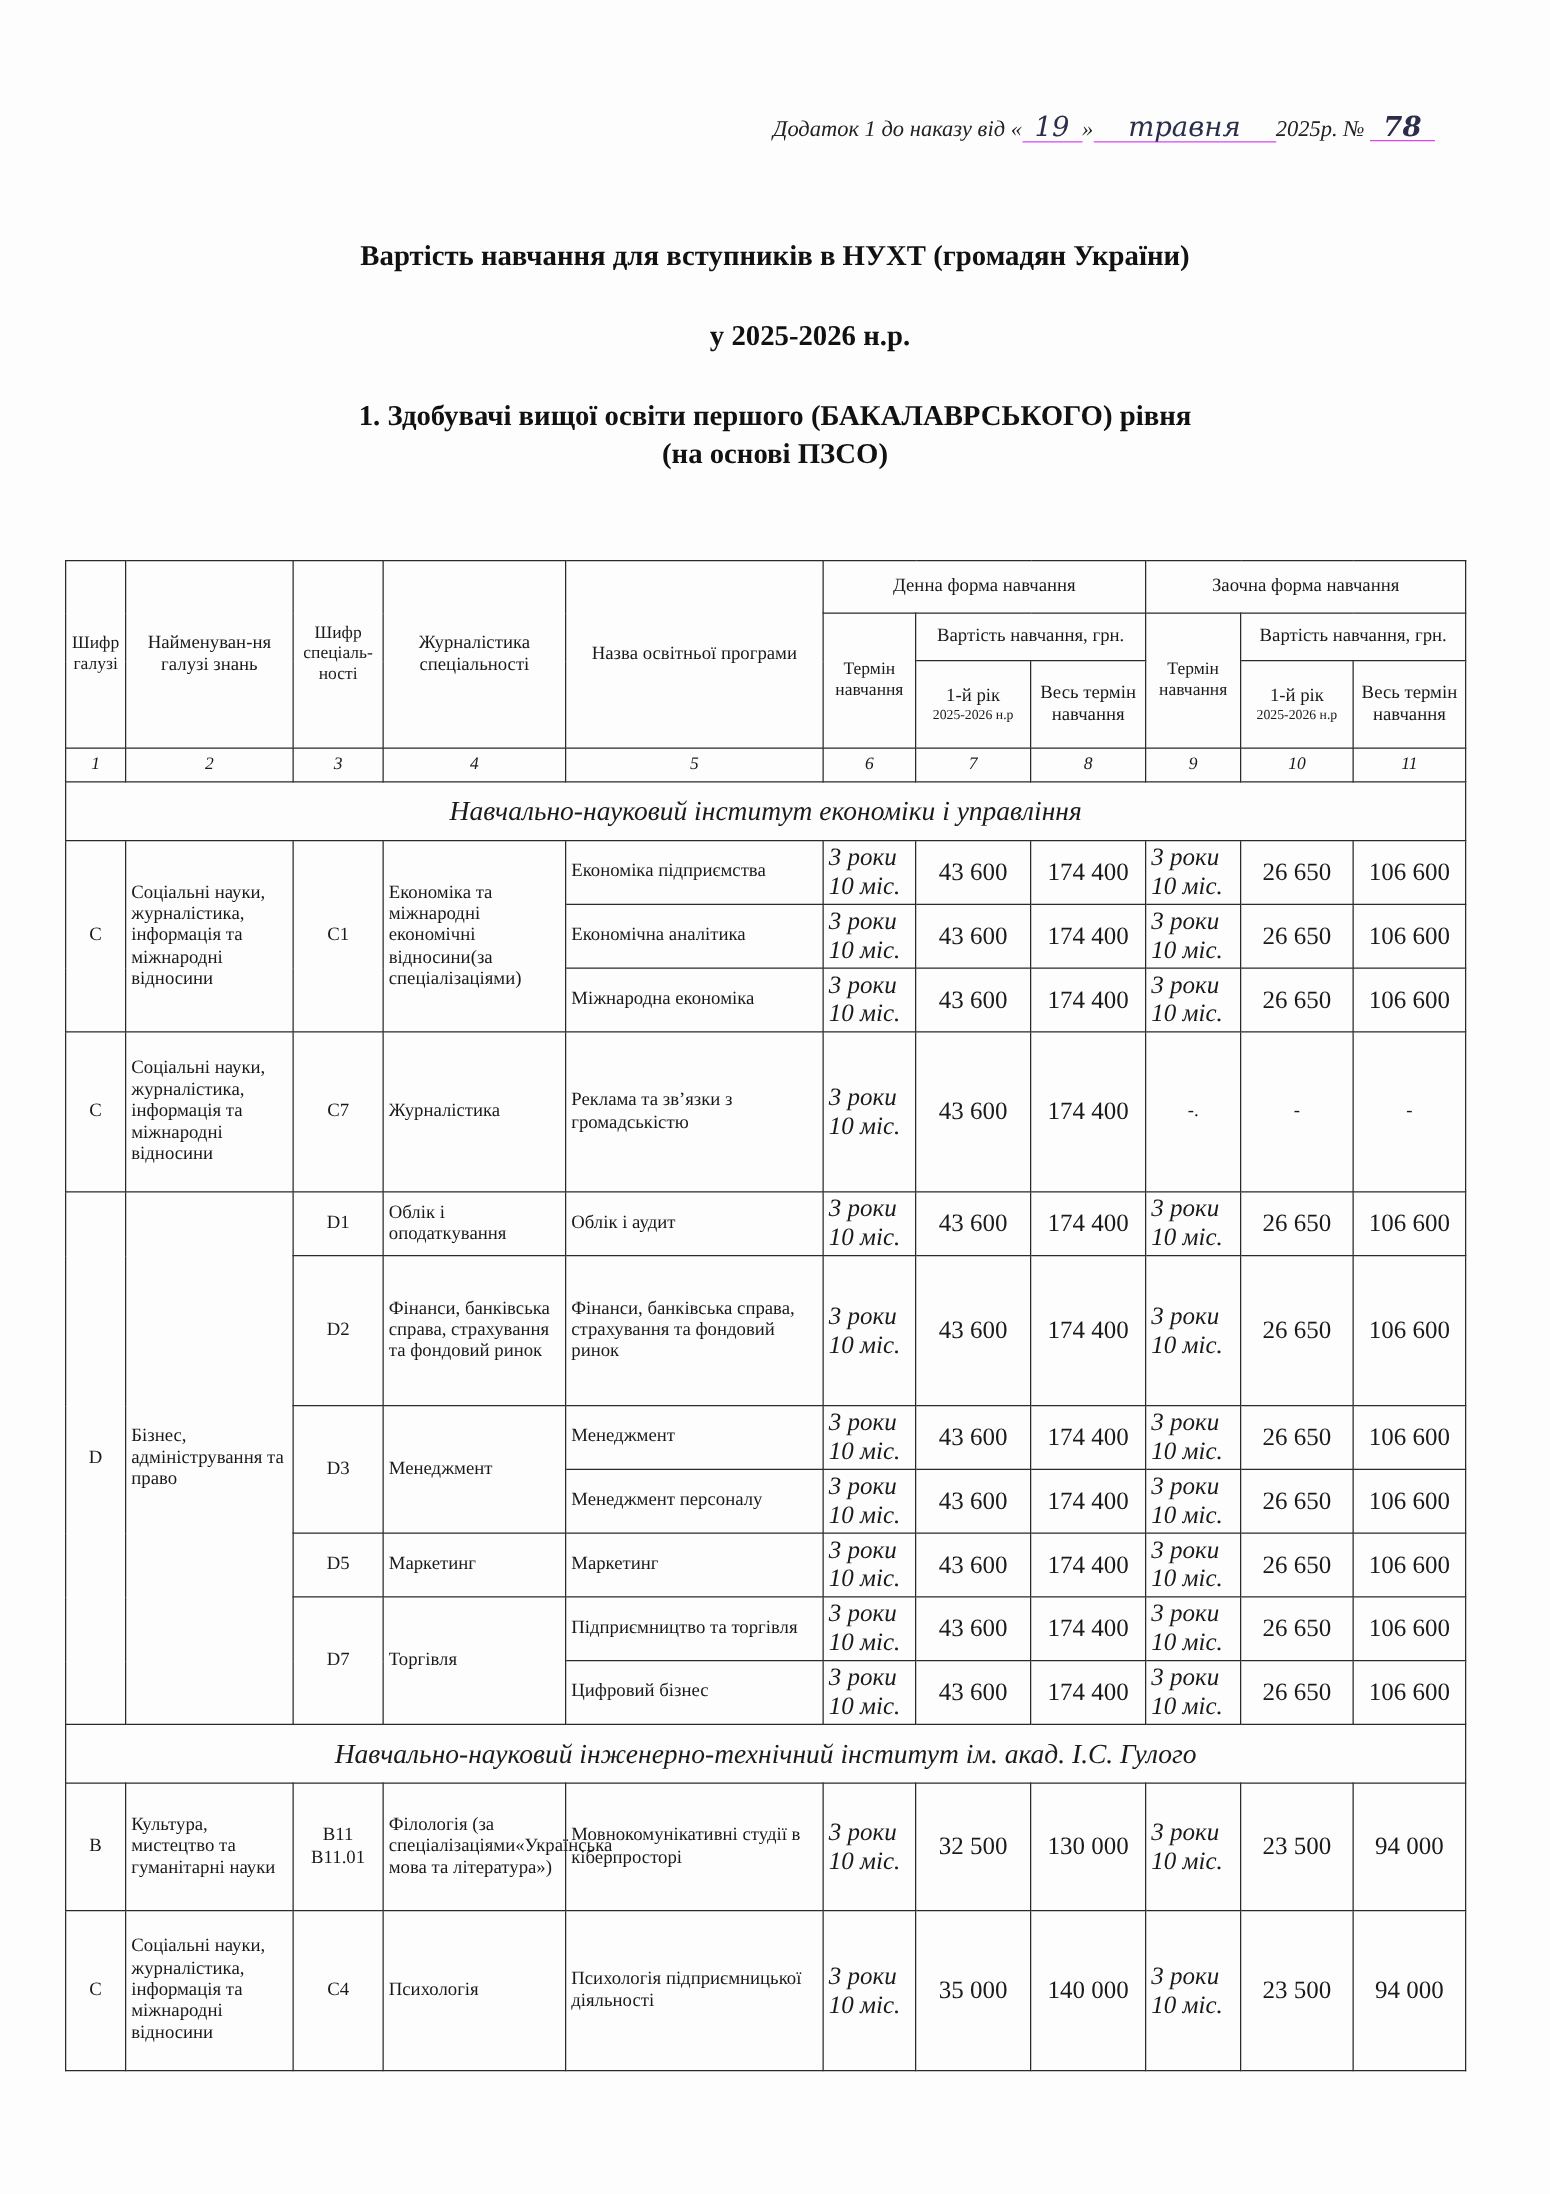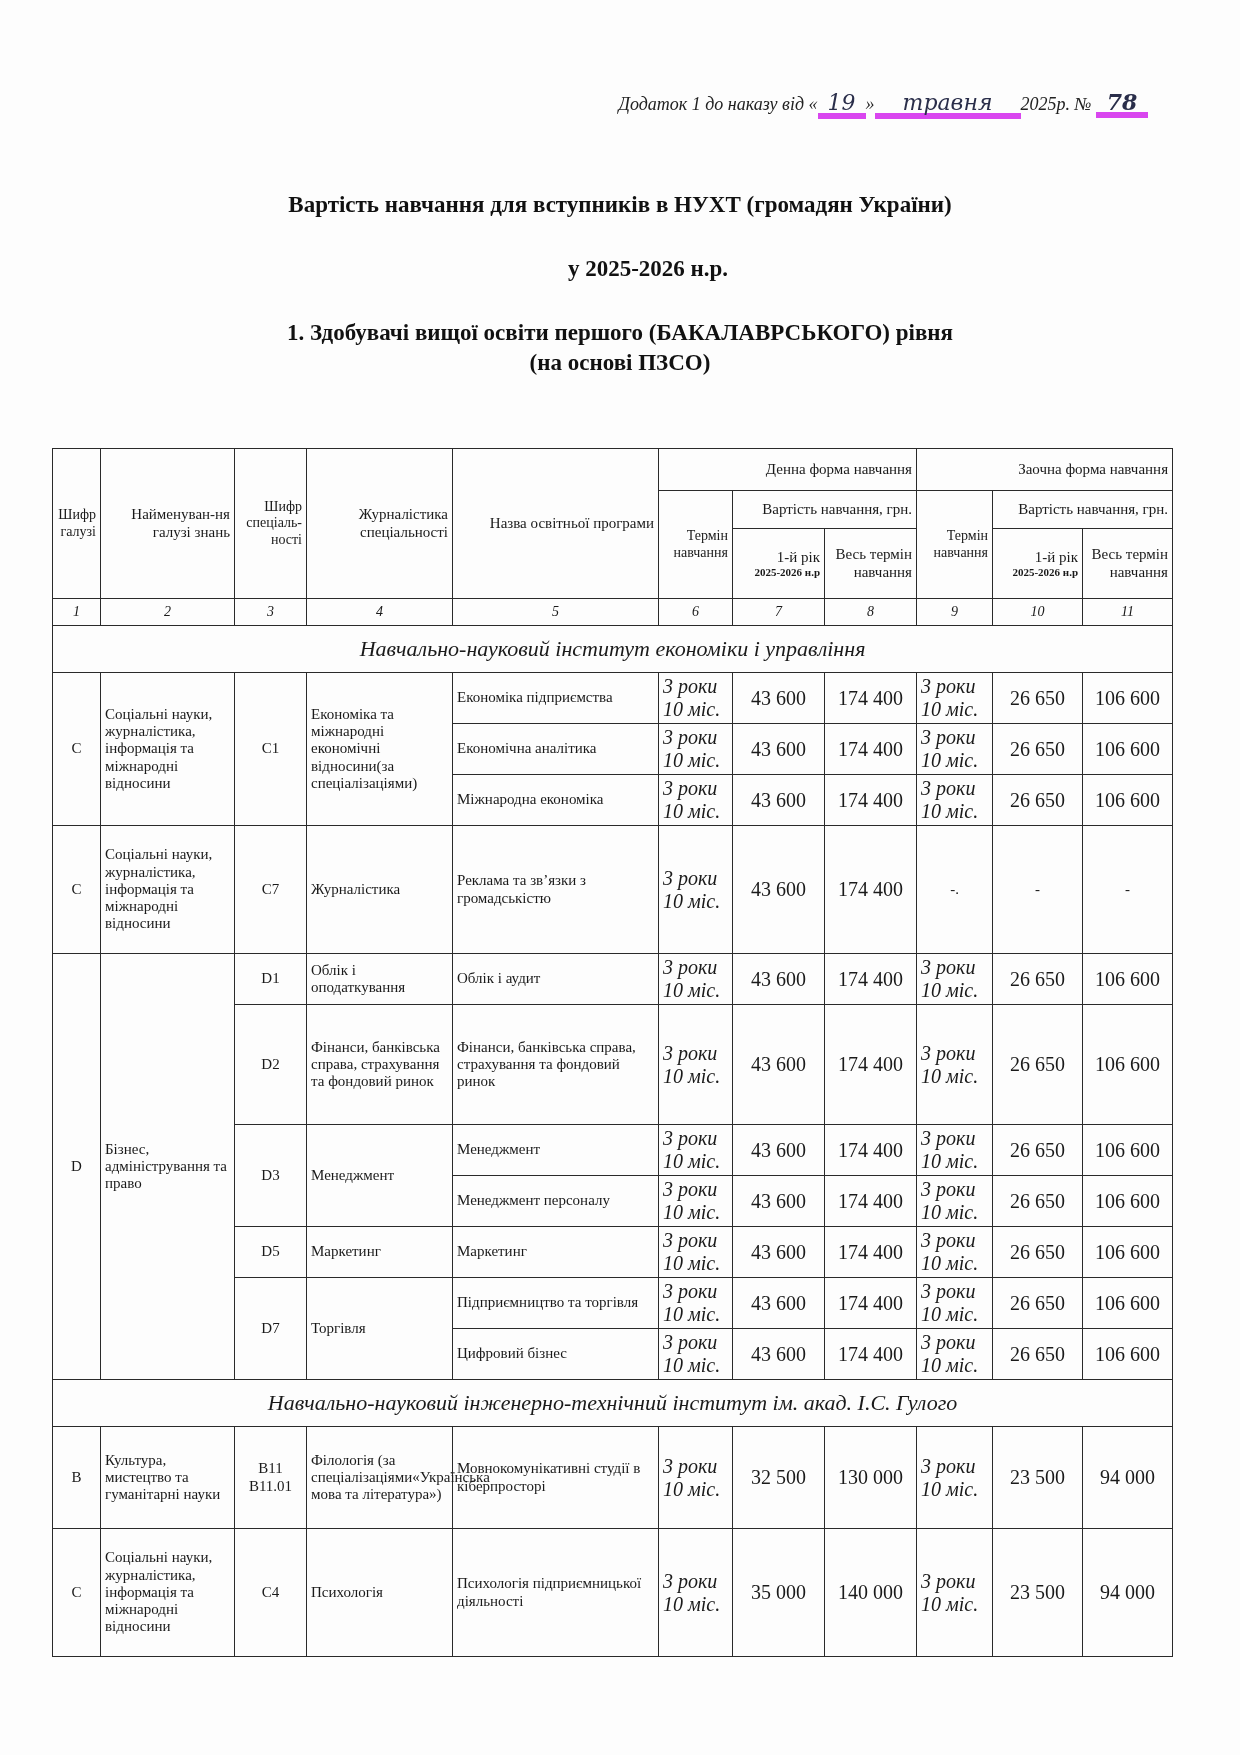--- a/index.html
+++ b/index.html
@@ -7,21 +7,21 @@
     width: 1240px; height: 1755px; position: relative; overflow: hidden;
     font-family: "Liberation Serif", "DejaVu Serif", serif; color: #1a1a1a;
     background: #fdfdfd;
   }
   .annex {
     position: absolute; top: 92px; right: 92px;
     font-style: italic; font-size: 18px; color: #222;
   }
   .annex .hand {
     font-family: "DejaVu Serif", serif; font-style: italic; color: #2a2e4a;
-    display: inline-block; border-bottom: 6px solid #d946ef; text-align: center;
+    display: inline-block; border-bottom: 1px solid #d946ef; text-align: center;
     font-size: 22px; line-height: 20px;
   }
   .annex .hand.day { width: 48px; }
   .annex .hand.month { width: 146px; }
   .annex .hand.num { width: 52px; }
   .title {
     position: absolute; left: 0; width: 1240px; text-align: center;
     font-weight: bold; font-size: 23px; color: #111;
   }
   .t1 { top: 192px; }
@@ -30,23 +30,23 @@
   .t4 { top: 350px; }
 
   table.fees {
     position: absolute; left: 52px; top: 448px; width: 1120px;
     border-collapse: collapse; table-layout: fixed; font-size: 15px;
   }
   table.fees td, table.fees th {
     border: 1.3px solid #2a2a2a; padding: 2px 4px; vertical-align: middle;
     font-weight: normal; line-height: 1.15;
   }
-  .hdr { text-align: right; font-size: 15px; }
+  .hdr { text-align: center; font-size: 15px; }
   .hdr-sm { font-size: 14px; }
-  .hdr .yr { display: block; font-size: 11px; font-weight: bold; }
+  .hdr .yr { display: block; font-size: 11px; font-weight: normal; }
   .colnum td { text-align: center; font-style: italic; font-weight: bold; font-size: 14px; height: 22px; }
   .inst td {
     text-align: center; font-style: italic; font-weight: bold; font-size: 22px; height: 42px;
   }
   .c { text-align: center; }
   .l { text-align: left; }
   .term { text-align: left; font-size: 20px; line-height: 1.05; font-style: italic; }
   .num { text-align: center; font-weight: bold; font-size: 20px; }
   .dash { text-align: center; font-weight: bold; }
 </style>

